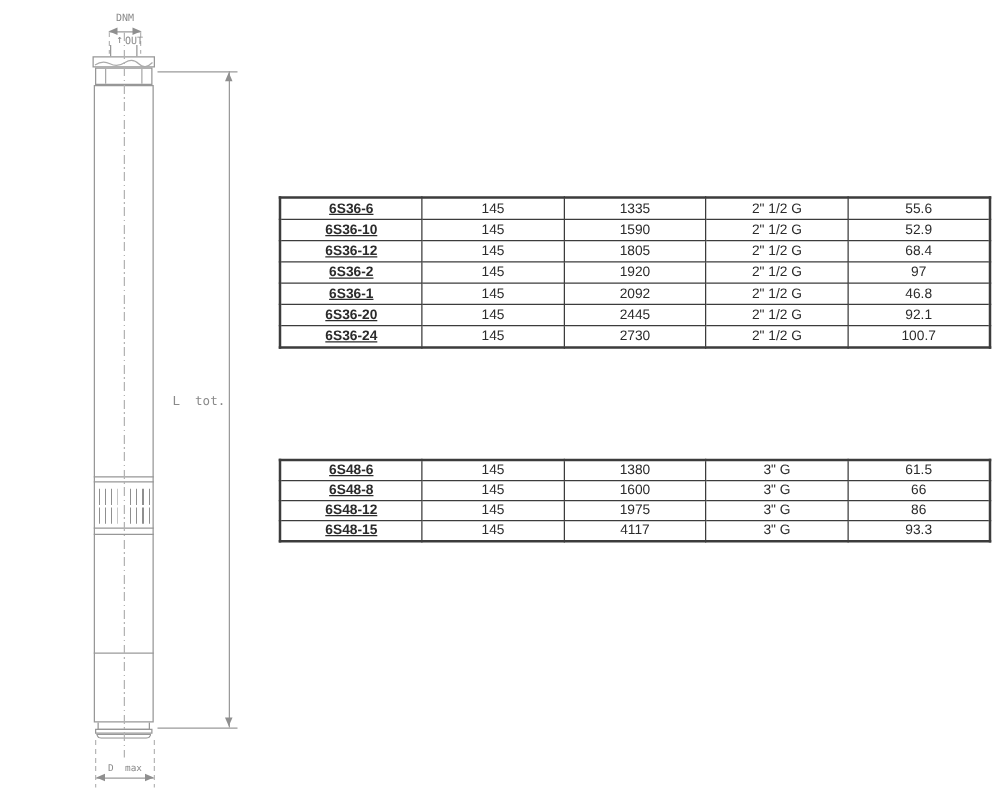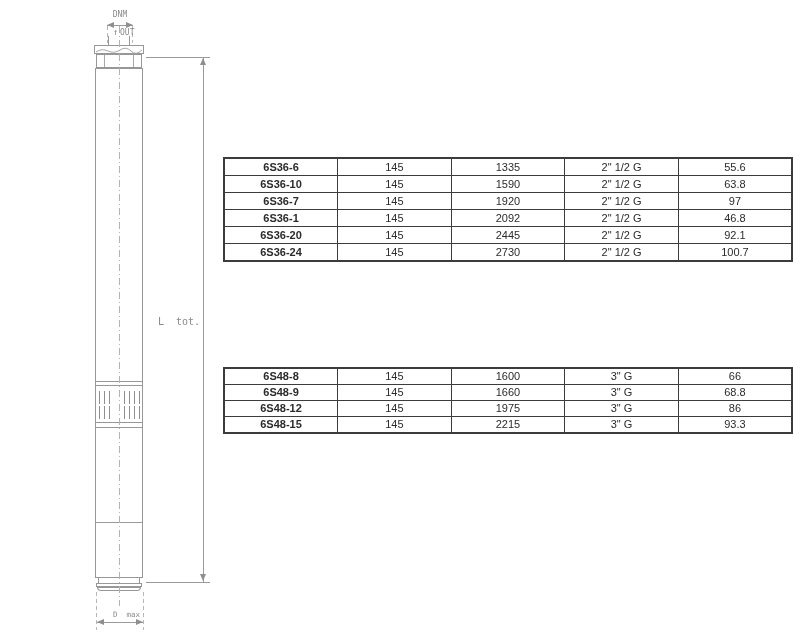--- a/index.html
+++ b/index.html
@@ -1,21 +1,21 @@
 <!DOCTYPE html>
 <html><head>
 <meta charset="utf-8">
 <style>
   html,body{margin:0;padding:0;background:#fff;}
   .canvas{
     position:relative; width:800px; height:637px; background:#ffffff;
     font-family:"Liberation Sans", sans-serif; overflow:hidden;
   }
   
-  .drawing{position:absolute;left:0;top:0;width:220px;height:637px;margin-left:20px;}
+  .drawing{position:absolute;left:0;top:0;width:220px;height:637px;}
   .drawing *{position:absolute;box-sizing:border-box;}
   .cad-label{
     font-family:"DejaVu Sans Mono", monospace;
     color:#8a8a8a; white-space:pre; line-height:1;
   }
   .center-line{
     left:99px; top:26px; width:1px; height:580px;
     background:repeating-linear-gradient(180deg,#b3b3b3 0 7px,transparent 7px 10px,#b3b3b3 10px 11px,transparent 11px 14px);
     z-index:3;
   }
@@ -38,21 +38,21 @@
     border-collapse:collapse; table-layout:fixed;
     font-size:11px; color:#2b2b2b; background:#fff;
     border:2px solid #3c3c3c;
   }
   .data-table td{
     border:1px solid #3c3c3c; text-align:center; vertical-align:middle;
     padding:0; overflow:hidden; white-space:nowrap;
   }
   .t36{top:157px;} .t36 td{height:16px;}
   .t48{top:367px;} .t48 td{height:14.9px;}
-  .data-table td:first-child{font-weight:bold;}
+  .data-table td:first-child{font-weight:bold;text-decoration:underline;}
 </style>
 </head>
 <body>
 
 <div class="canvas">
 
   <div class="drawing">
 
     <div class="cad-label" style="left:86px;top:11px;width:28px;text-align:center;font-size:8px;">DNM</div>
     <div class="hline" style="left:87px;top:25px;width:26px;"></div>
@@ -97,41 +97,48 @@
     <div class="vline" style="left:183px;top:57px;height:525px;"></div>
     <div class="arrow arr-up" style="left:180px;top:58px;"></div>
     <div class="arrow arr-down" style="left:180px;top:574px;"></div>
     <div class="cad-label" style="left:138px;top:317px;width:42px;text-align:right;font-size:10px;">L  tot.</div>
 
     <div class="ext-dash" style="left:76px;top:592px;height:38px;"></div>
     <div class="ext-dash" style="left:123px;top:592px;height:38px;"></div>
     <div class="hline" style="left:77px;top:622px;width:46px;"></div>
     <div class="arrow arr-left" style="left:77px;top:619px;"></div>
     <div class="arrow arr-right" style="left:116px;top:619px;"></div>
-    <div class="cad-label" style="left:80px;top:611px;width:40px;text-align:right;font-size:7.5px;">D  max</div>
+    <div class="cad-label" style="left:80px;top:611px;width:40px;text-align:center;font-size:7.5px;">D  max</div>
   </div>
 
   <table class="data-table t36">
     <tbody>
         <tr>
           <td>6S36-6</td>
           <td>145</td>
           <td>1335</td>
           <td>2" 1/2 G</td>
           <td>55.6</td>
         </tr>
         <tr>
           <td>6S36-10</td>
           <td>145</td>
           <td>1590</td>
           <td>2" 1/2 G</td>
-          <td>63.8</td>
+          <td>52.9</td>
         </tr>
         <tr>
-          <td>6S36-7</td>
+          <td>6S36-12</td>
+          <td>145</td>
+          <td>1805</td>
+          <td>2" 1/2 G</td>
+          <td>68.4</td>
+        </tr>
+        <tr>
+          <td>6S36-2</td>
           <td>145</td>
           <td>1920</td>
           <td>2" 1/2 G</td>
           <td>97</td>
         </tr>
         <tr>
           <td>6S36-1</td>
           <td>145</td>
           <td>2092</td>
           <td>2" 1/2 G</td>
@@ -150,43 +157,43 @@
           <td>2730</td>
           <td>2" 1/2 G</td>
           <td>100.7</td>
         </tr>
       </tbody>
   </table>
 
   <table class="data-table t48">
     <tbody>
         <tr>
+          <td>6S48-6</td>
+          <td>145</td>
+          <td>1380</td>
+          <td>3" G</td>
+          <td>61.5</td>
+        </tr>
+        <tr>
           <td>6S48-8</td>
           <td>145</td>
           <td>1600</td>
           <td>3" G</td>
           <td>66</td>
-        </tr>
-        <tr>
-          <td>6S48-9</td>
-          <td>145</td>
-          <td>1660</td>
-          <td>3" G</td>
-          <td>68.8</td>
         </tr>
         <tr>
           <td>6S48-12</td>
           <td>145</td>
           <td>1975</td>
           <td>3" G</td>
           <td>86</td>
         </tr>
         <tr>
           <td>6S48-15</td>
           <td>145</td>
-          <td>2215</td>
+          <td>4117</td>
           <td>3" G</td>
           <td>93.3</td>
         </tr>
       </tbody>
   </table>
 
 </div>
 
 </body></html>

